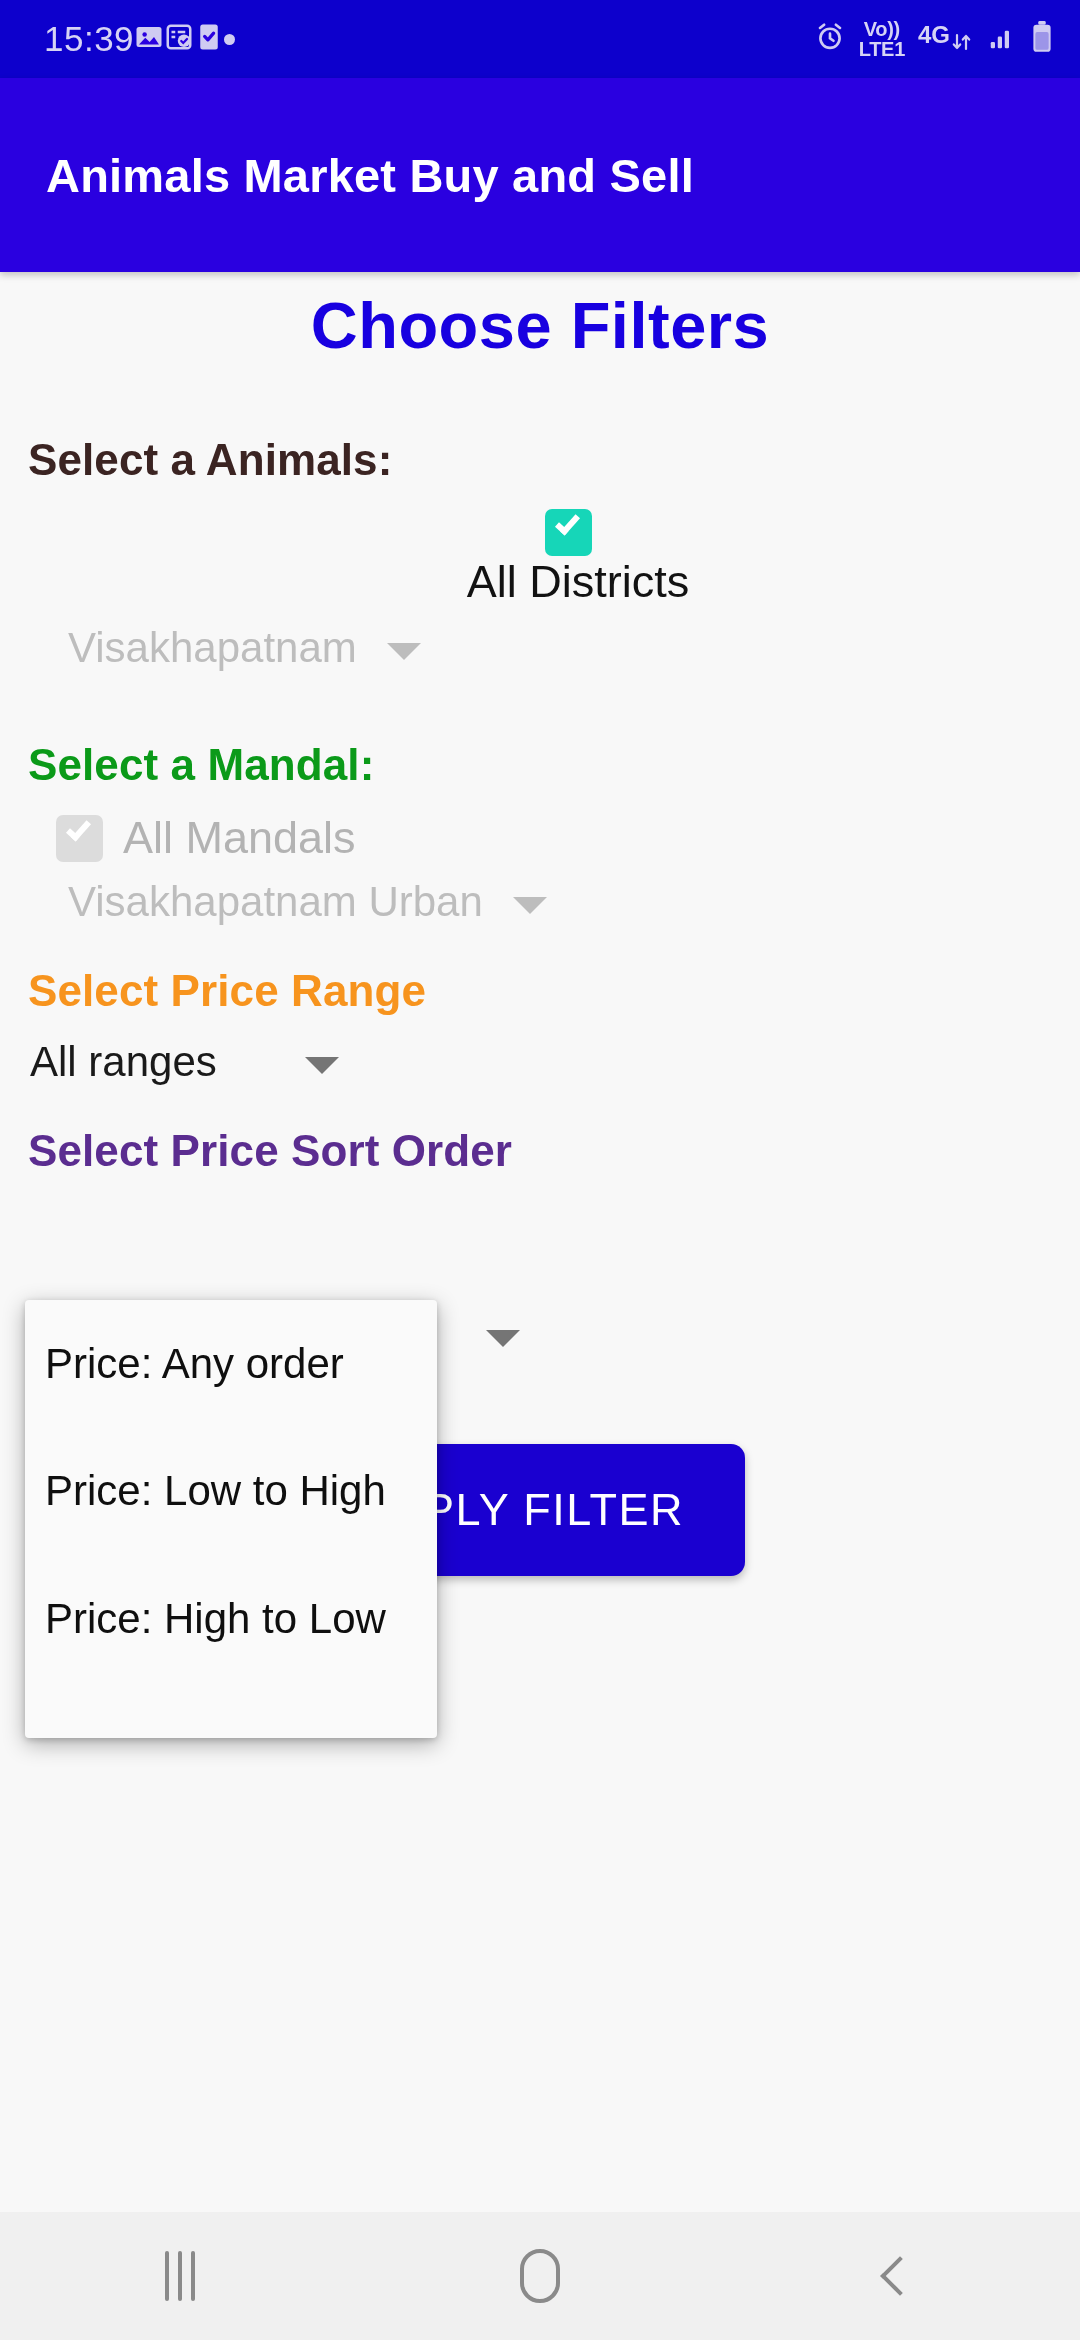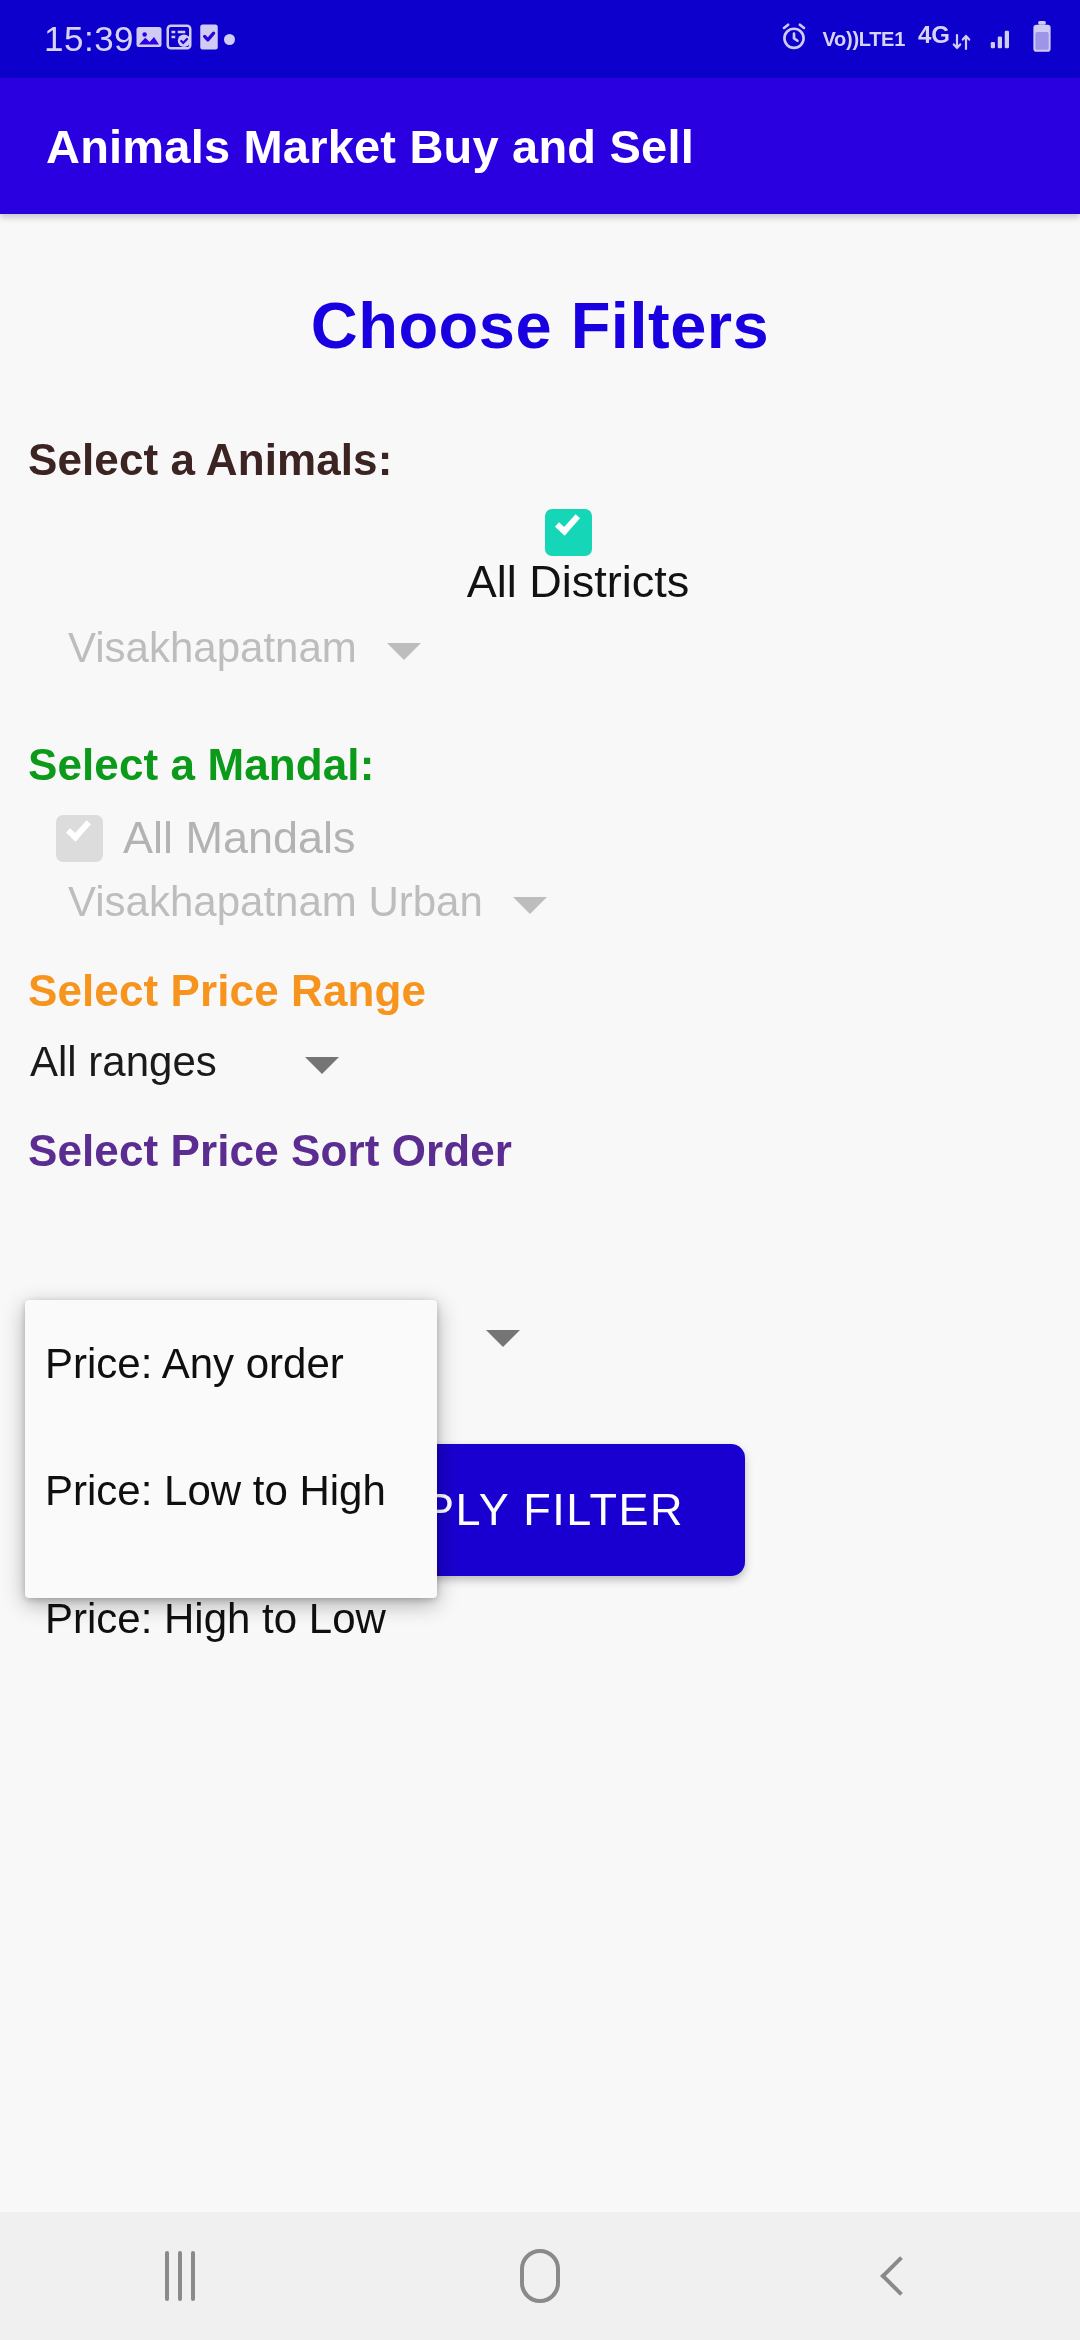--- a/index.html
+++ b/index.html
@@ -15,28 +15,28 @@
   .statusbar{
     position:absolute; left:0; top:0; width:1080px; height:78px;
     background:#0D00CC; display:flex; align-items:center;
     padding:0 26px 0 44px;
   }
   .sb-left{ display:flex; align-items:center; }
   .sb-time{ color:#D6D3F5; font-size:35px; letter-spacing:.5px; font-weight:400; }
   .sb-right{ margin-left:auto; display:flex; align-items:center; gap:13px; }
   .sb-icon{ display:block; }
   .sb-dot{ width:11px; height:11px; border-radius:50%; background:#CFCBF2; }
-  .volte{ display:flex; flex-direction:row; align-items:center; line-height:1; }
+  .volte{ display:flex; flex-direction:column; align-items:center; line-height:1; }
   .volte span{ color:#D6D3F5; font-size:20px; font-weight:700; letter-spacing:-.3px;}
   .fourg{ display:flex; align-items:flex-start; }
   .fourg .g{ color:#D6D3F5; font-size:24px; font-weight:700; line-height:1; }
 
   
   .appbar{
-    position:absolute; left:0; top:78px; width:1080px; height:136px;
+    position:absolute; left:0; top:78px; width:1080px; height:194px;
     background:#2A00E0; display:flex; align-items:center; padding-left:46px;
     box-shadow:0 3px 7px rgba(0,0,0,.22);
   }
   .appbar-title{
     color:#FFFFFF; font-size:47px; font-weight:700; letter-spacing:.2px;
   }
 
   
   .content{ position:absolute; left:0; top:232px; width:1080px; height:1980px; }
 
@@ -87,21 +87,21 @@
     background:#1A00D0; border-radius:14px;
     display:flex; align-items:center; justify-content:center;
     box-shadow:0 4px 9px rgba(0,0,0,.25);
   }
   .apply-btn span{
     color:#FFFFFF; font-size:45px; font-weight:400; letter-spacing:1.5px;
   }
 
   
   .popup{
-    position:absolute; left:25px; top:1068px; width:412px; height:298px;
+    position:absolute; left:25px; top:1068px; width:412px; height:438px;
     background:#FAFAFA; border-radius:4px;
     box-shadow:0 6px 22px rgba(0,0,0,.30), 0 2px 6px rgba(0,0,0,.18);
     z-index:50;
   }
   .popup-item{
     height:127.6px; display:flex; align-items:center; padding-left:20px;
   }
   .popup-item span{ font-size:42px; color:#0F0F0F; }
 
   

